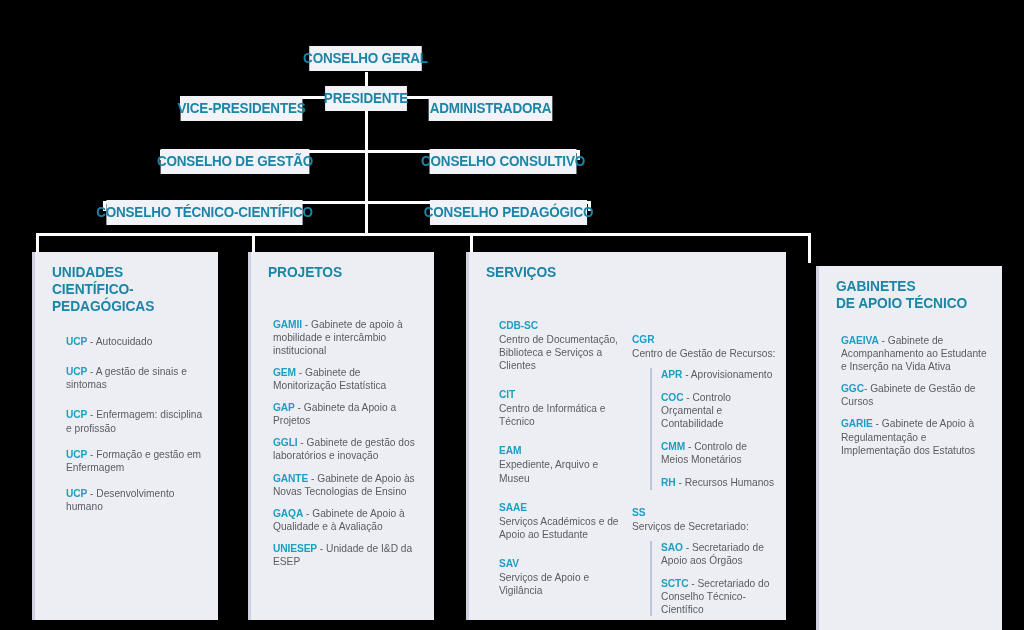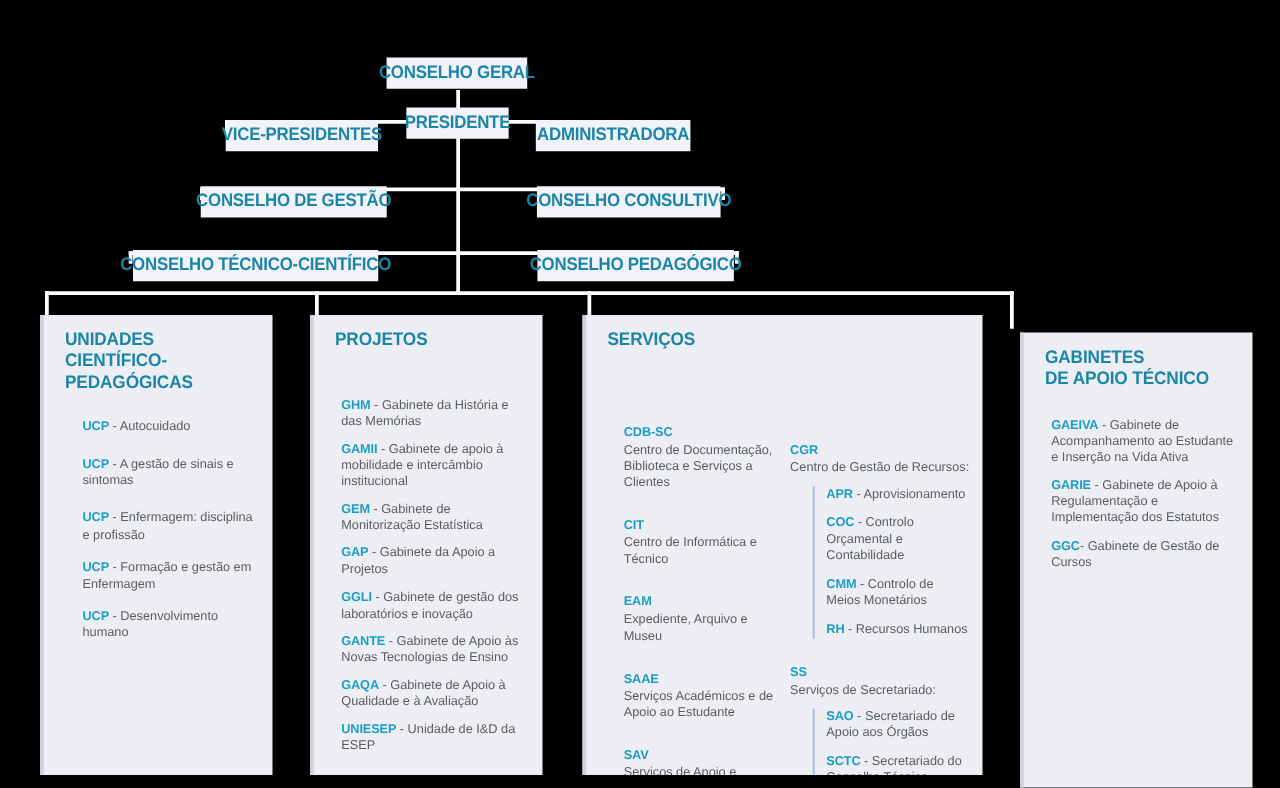--- a/index.html
+++ b/index.html
@@ -77,21 +77,21 @@
 
   .code {
     color: #1b9ec4;
     font-weight: bold;
     letter-spacing: -0.1px;
   }
 
   .desc { color: #5a5c63; }
 
   
-  .entry-stacked .code { display: block; margin-bottom: 1px; margin-top: 21px; }
+  .entry-stacked .code { display: block; margin-bottom: 1px; }
 
   
   .subgroup {
     border-left: 2px solid #b9c4dd;
     padding-left: 9px;
     margin-left: 18px;
     margin-top: 8px;
   }
   .subgroup .entry { margin-bottom: 10px; }
 
@@ -173,23 +173,20 @@
       <div class="entry">
         <span class="code">UCP</span><span class="desc"> -  Desenvolvimento humano</span>
       </div>
     </div>
   </div>
 
   <div class="panel" style="left:248px; top:252px; width:186px; height:368px;">
     <div class="panel-title" style="margin:12px 0 0 17px;">PROJETOS</div>
     <div class="panel-body" style="margin:37px 12px 0 22px;">
       <div class="entry">
-        <span class="code">GHM</span><span class="desc"> - Gabinete da História e das Memórias</span>
-      </div>
-      <div class="entry">
         <span class="code">GAMII</span><span class="desc"> - Gabinete de apoio à mobilidade e intercâmbio institucional</span>
       </div>
       <div class="entry">
         <span class="code">GEM</span><span class="desc"> - Gabinete de Monitorização Estatística</span>
       </div>
       <div class="entry">
         <span class="code">GAP</span><span class="desc"> - Gabinete da Apoio a Projetos</span>
       </div>
       <div class="entry">
         <span class="code">GGLI</span><span class="desc"> - Gabinete de gestão dos laboratórios e inovação</span>
@@ -265,21 +262,21 @@
   </div>
 
   <div class="panel" style="left:816px; top:266px; width:186px; height:368px;">
     <div class="panel-title" style="margin:12px 0 0 17px;">GABINETES
 DE APOIO TÉCNICO</div>
     <div class="panel-body" style="margin:22px 10px 0 22px;">
       <div class="entry">
         <span class="code">GAEIVA</span><span class="desc"> - Gabinete de Acompanhamento ao Estudante e Inserção na Vida Ativa</span>
       </div>
       <div class="entry">
+        <span class="code">GGC</span><span class="desc">- Gabinete de Gestão de Cursos</span>
+      </div>
+      <div class="entry">
         <span class="code">GARIE</span><span class="desc"> - Gabinete de Apoio à Regulamentação e Implementação dos Estatutos</span>
       </div>
-      <div class="entry">
-        <span class="code">GGC</span><span class="desc">- Gabinete de Gestão de Cursos</span>
-      </div>
     </div>
   </div>
 
 </div>
 
 </body></html>

